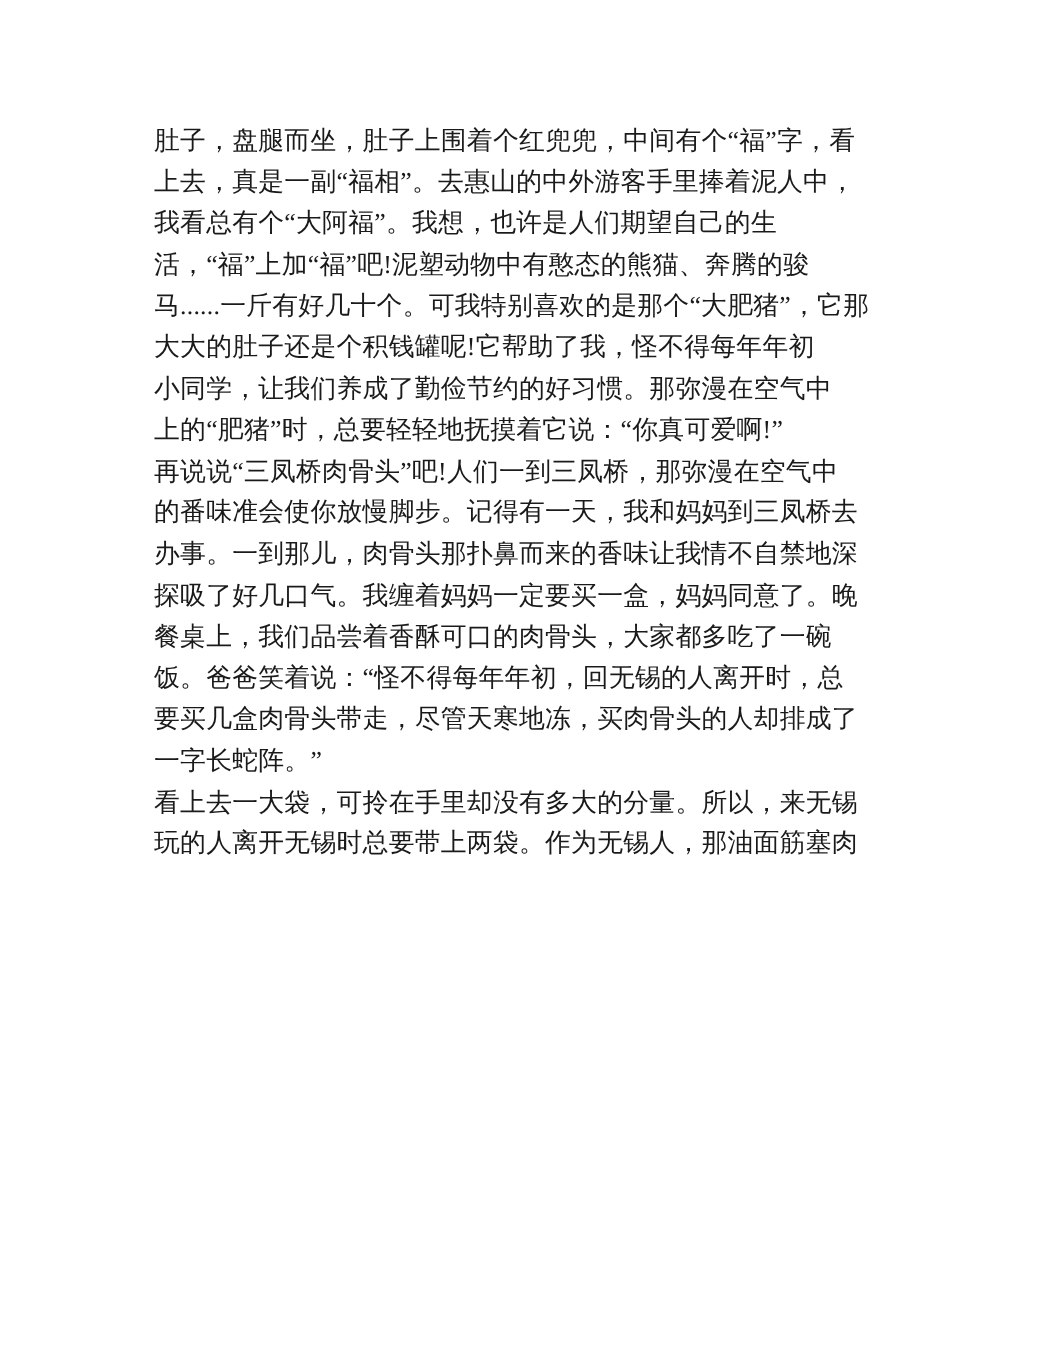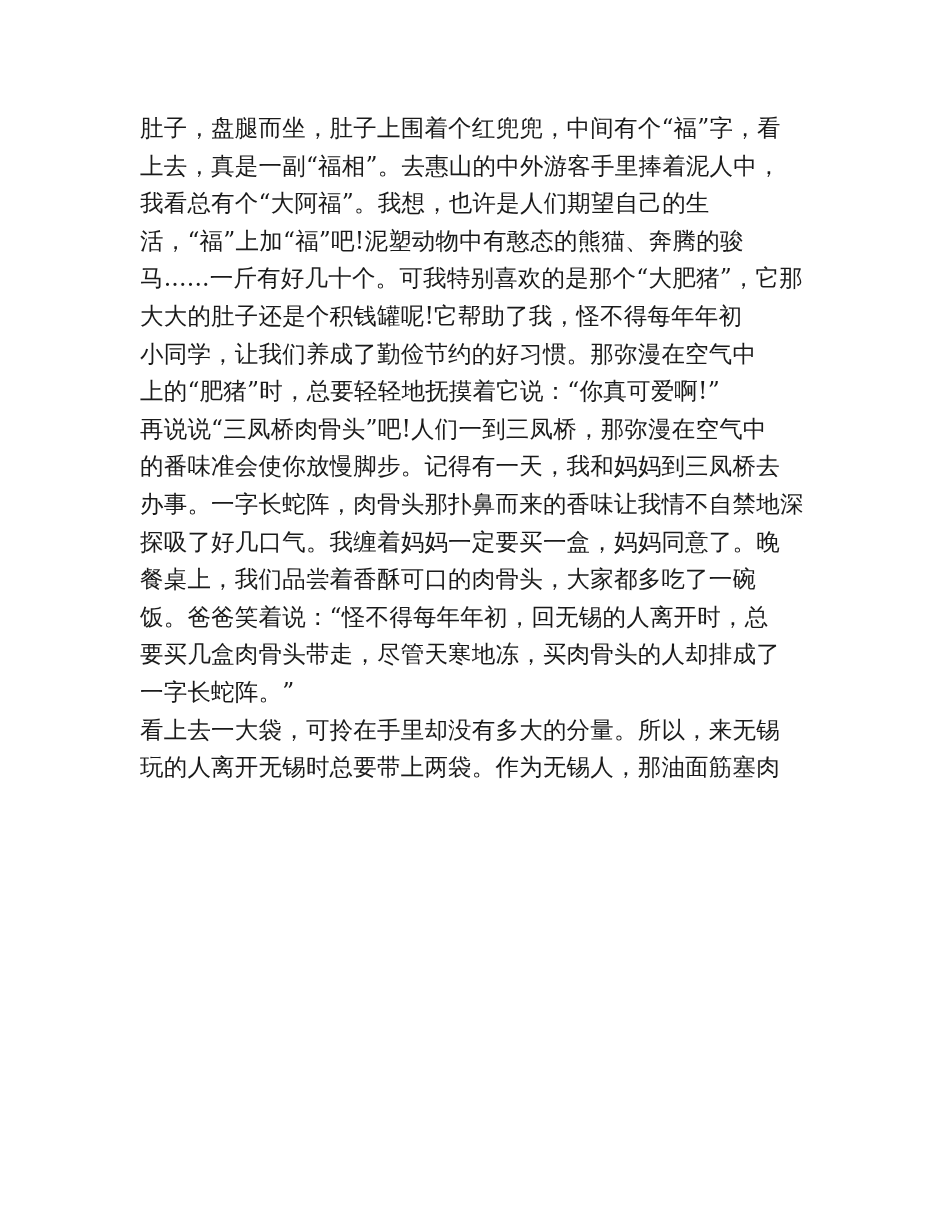--- a/index.html
+++ b/index.html
@@ -5,37 +5,38 @@
   html, body { margin: 0; padding: 0; background: #ffffff; }
   body { width: 950px; height: 1229px; position: relative; overflow: hidden; }
   .page {
     position: absolute; left: 140px; top: 110px; width: 680px;
     font-family: "DejaVu Serif", "Liberation Serif", serif;
     color: #1a1a1a; font-size: 23.5px;
   }
   .line {
     height: 37.6px; line-height: 37.6px; white-space: nowrap;
     letter-spacing: 0.2px;
+    font-family: Liberation Serif, serif;
   }
 </style>
 </head>
 <body>
 
 <div class="page">
   <div class="line">肚子，盘腿而坐，肚子上围着个红兜兜，中间有个“福”字，看</div>
   <div class="line">上去，真是一副“福相”。去惠山的中外游客手里捧着泥人中，</div>
   <div class="line">我看总有个“大阿福”。我想，也许是人们期望自己的生</div>
   <div class="line">活，“福”上加“福”吧!泥塑动物中有憨态的熊猫、奔腾的骏</div>
   <div class="line">马......一斤有好几十个。可我特别喜欢的是那个“大肥猪”，它那</div>
   <div class="line">大大的肚子还是个积钱罐呢!它帮助了我，怪不得每年年初</div>
   <div class="line">小同学，让我们养成了勤俭节约的好习惯。那弥漫在空气中</div>
   <div class="line">上的“肥猪”时，总要轻轻地抚摸着它说：“你真可爱啊!”</div>
   <div class="line">再说说“三凤桥肉骨头”吧!人们一到三凤桥，那弥漫在空气中</div>
   <div class="line">的番味准会使你放慢脚步。记得有一天，我和妈妈到三凤桥去</div>
-  <div class="line">办事。一字长蛇阵，肉骨头那扑鼻而来的香味让我情不自禁地深</div>
+  <div class="line">办事。一到那儿，肉骨头那扑鼻而来的香味让我情不自禁地深</div>
   <div class="line">探吸了好几口气。我缠着妈妈一定要买一盒，妈妈同意了。晚</div>
   <div class="line">餐桌上，我们品尝着香酥可口的肉骨头，大家都多吃了一碗</div>
   <div class="line">饭。爸爸笑着说：“怪不得每年年初，回无锡的人离开时，总</div>
   <div class="line">要买几盒肉骨头带走，尽管天寒地冻，买肉骨头的人却排成了</div>
   <div class="line">一字长蛇阵。”</div>
   <div class="line">看上去一大袋，可拎在手里却没有多大的分量。所以，来无锡</div>
   <div class="line">玩的人离开无锡时总要带上两袋。作为无锡人，那油面筋塞肉</div>
 </div>
 
 </body></html>

